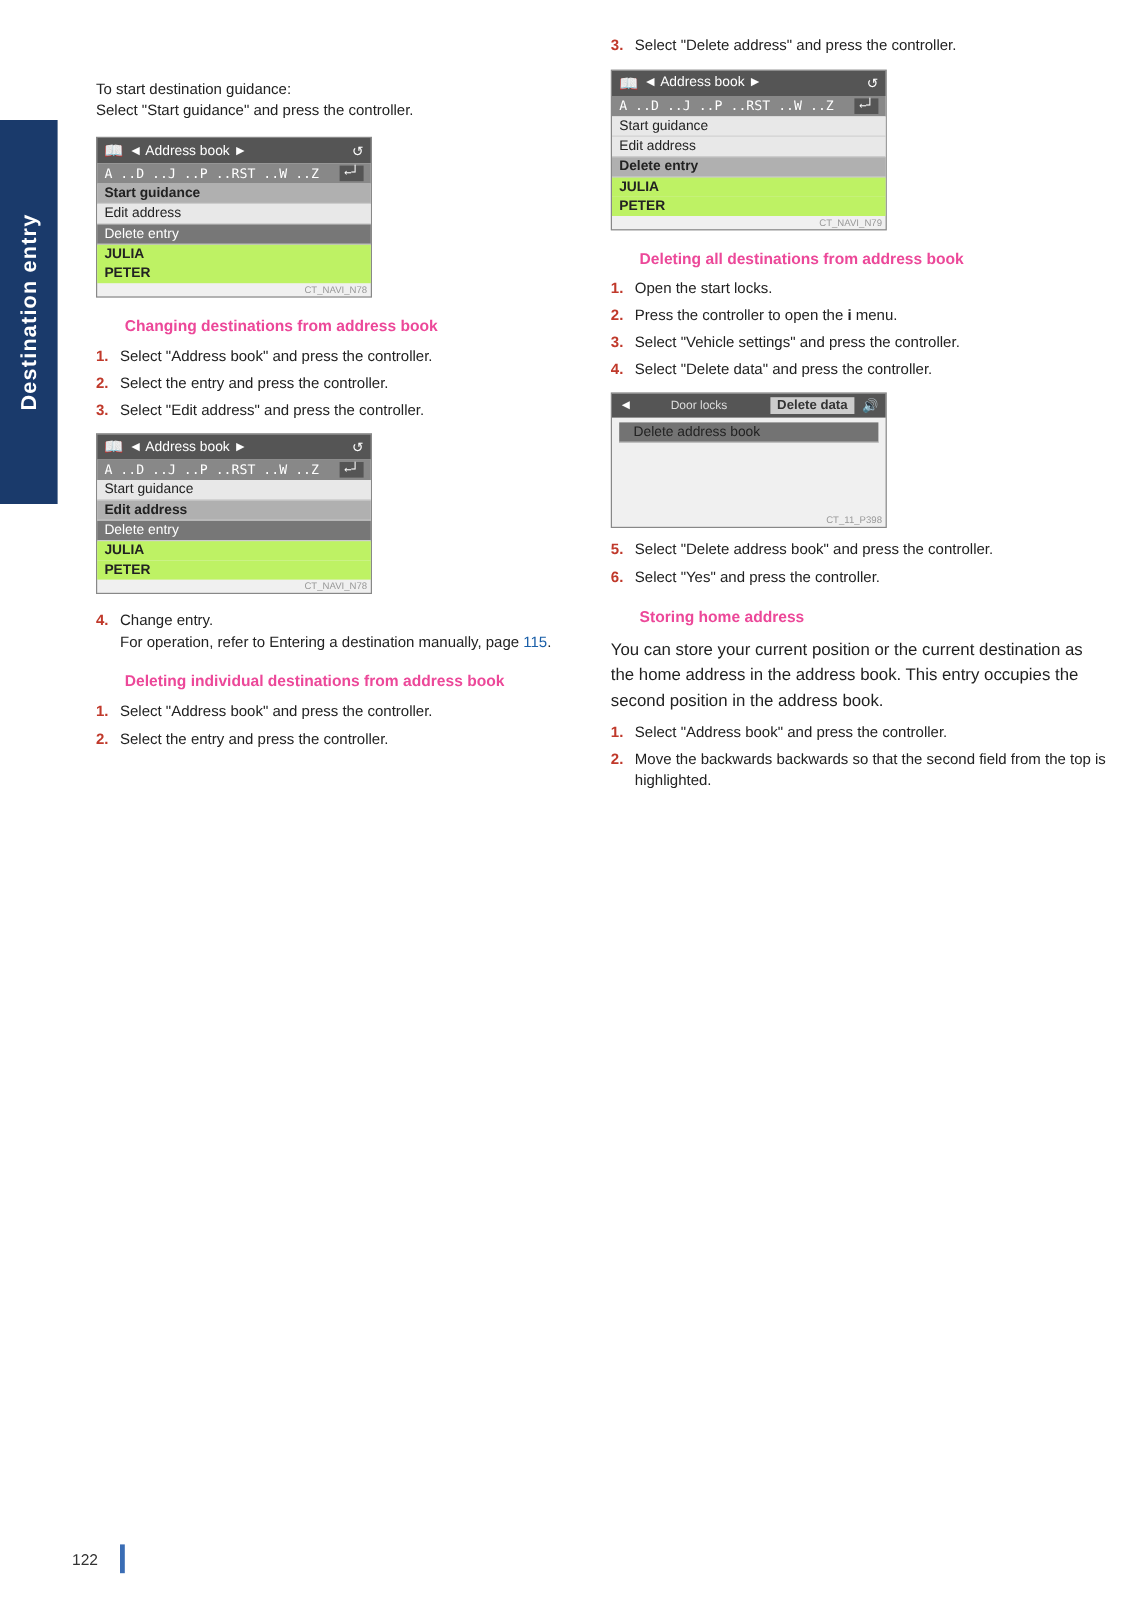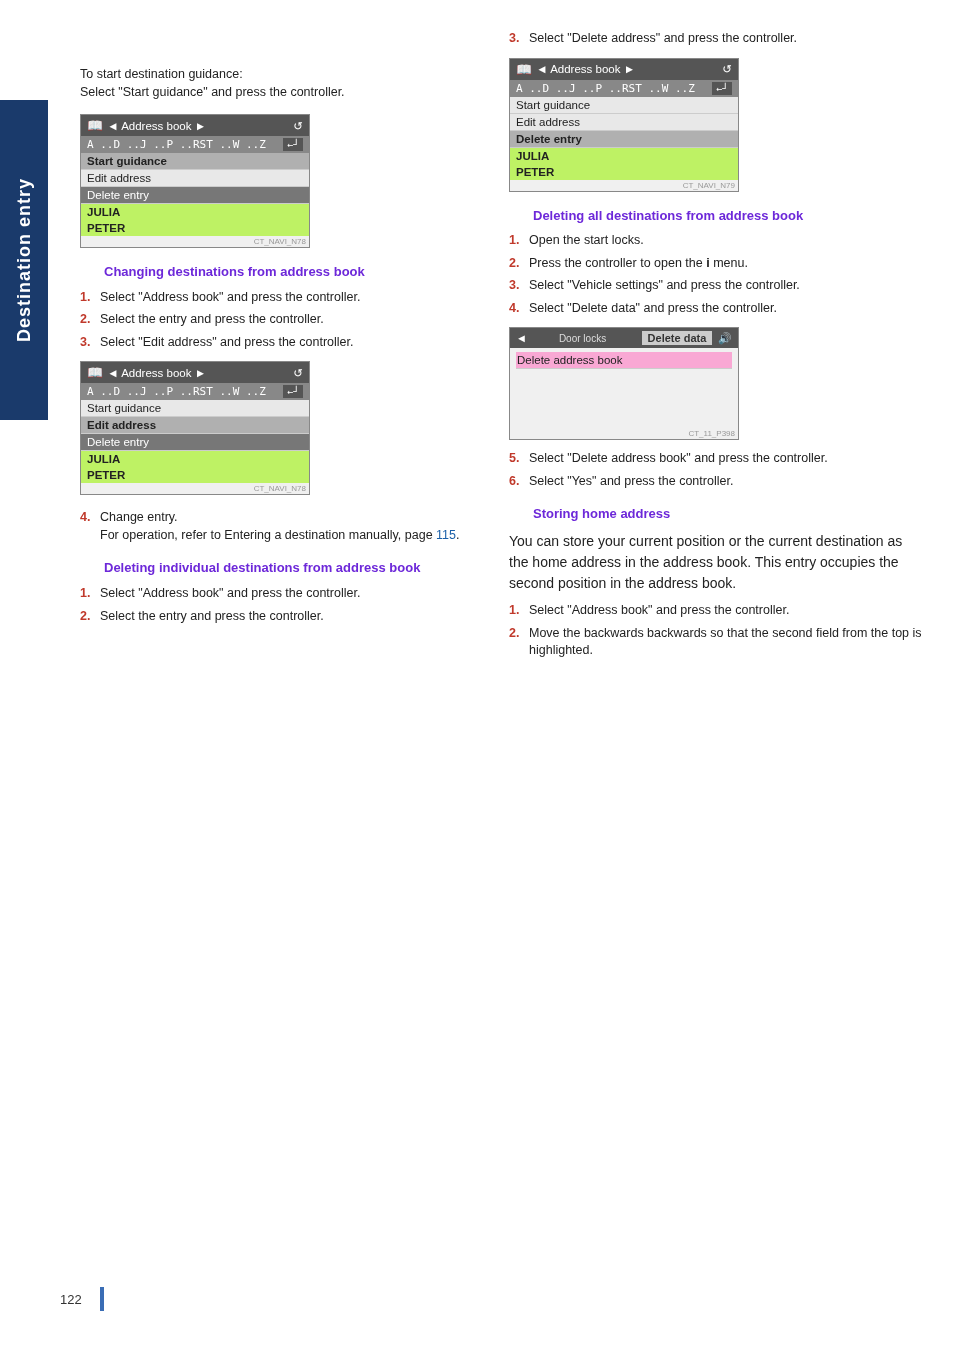--- a/index.html
+++ b/index.html
@@ -122,21 +122,21 @@
     }
     .ab-watermark {
       text-align: right;
       font-size: 8px;
       color: #999;
       padding: 1px 3px;
     }
 
     
     .section-heading {
-      color: #6d28d9;
+      color: #ec4899;
       font-weight: bold;
       font-size: 13px;
       margin-top: 16px;
       margin-bottom: 8px;
       line-height: 1.3;
       padding-left: 24px;
     }
 
     
     .numbered-list {
@@ -179,24 +179,24 @@
       display: flex;
       align-items: center;
       justify-content: space-between;
       font-size: 11px;
     }
     .dw-body {
       padding: 4px 6px;
       min-height: 80px;
     }
     .dw-item {
-      padding: 2px 1px;
+      padding: 2px 12px;
       font-size: 11.5px;
       border-bottom: 1px solid #ccc;
-      background: #f9a8d4;
+      background: #737373;
     }
     .dw-watermark {
       text-align: right;
       font-size: 8px;
       color: #999;
       padding: 1px 3px;
     }
 
     
     .page-footer {

